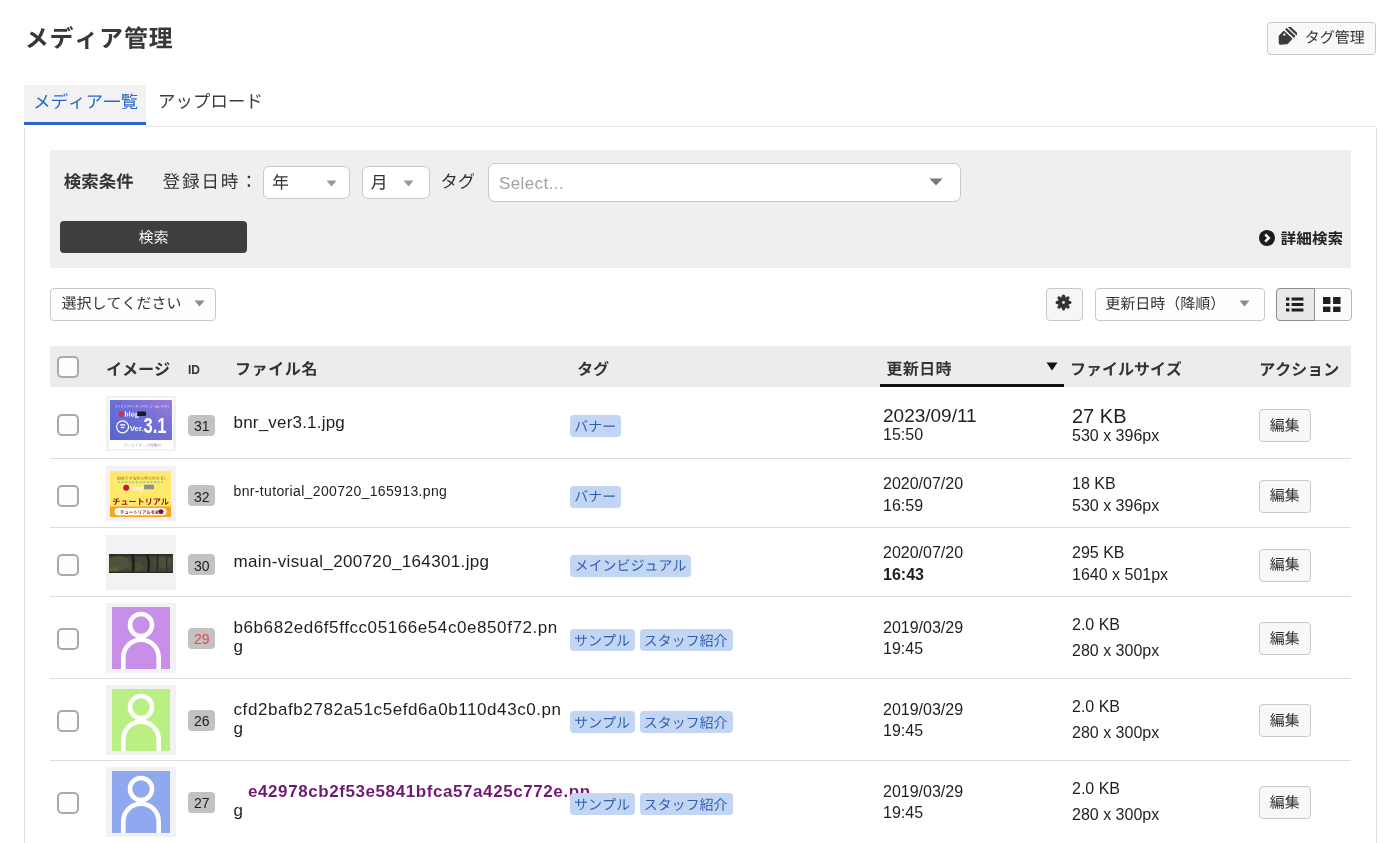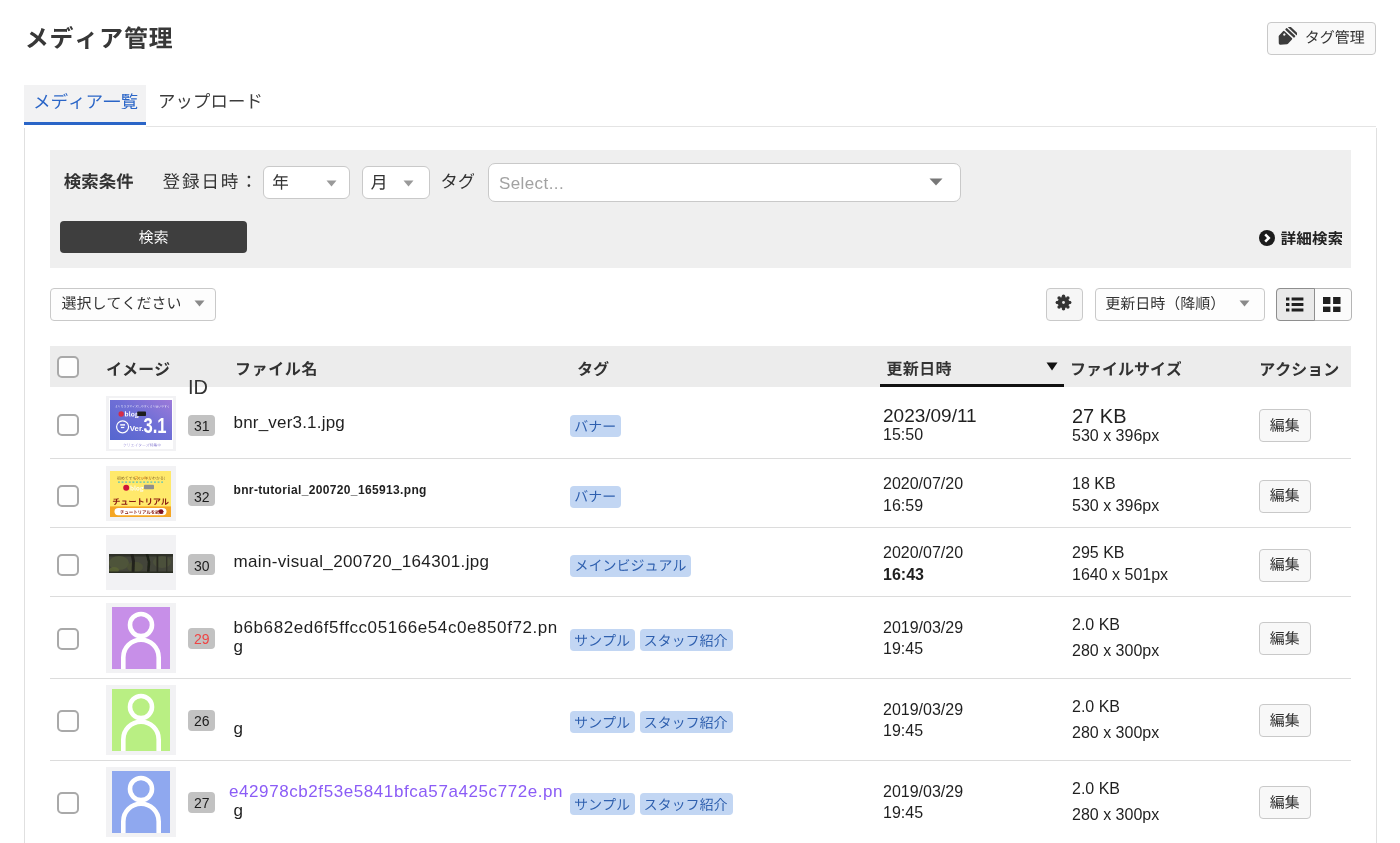--- a/index.html
+++ b/index.html
@@ -155,21 +155,21 @@
         <rect x="10.1" y="0" width="7.4" height="7"></rect>
 <rect x="0" y="9.6" width="7.4" height="7"></rect>
         <rect x="10.1" y="9.6" width="7.4" height="7"></rect>
       </g>
 </svg>
     <div style="position:absolute;left:50px;top:346px;width:1301px;height:41px;background:#ececec;"></div>
     <div style="position:absolute;left:57px;top:356px;width:18px;height:18px;background:#fefefe;border:2px solid #a9a9a9;border-radius:5px;"></div>
     <svg style="position:absolute;left:107.4px;top:361.9px;" width="62.5" height="14.0" viewBox="0.9 -13.1 62.5 14.0">
       <use href="#g14" fill="#333"></use>
     </svg>
-    <span style="position:absolute;left:188px;top:377px;font-size:20px;color:#333;font-weight:normal;white-space:pre;line-height:1">ID</span>
+    <span style="position:absolute;left:188px;top:364px;font-size:12px;color:#333;font-weight:bold;white-space:pre;line-height:1">ID</span>
     <svg style="position:absolute;left:237.0px;top:361.3px;" width="78.8" height="15.3" viewBox="2.0 -13.7 78.8 15.3">
       <use href="#g15" fill="#333"></use>
     </svg>
     <svg style="position:absolute;left:577.9px;top:361.1px;" width="30.8" height="15.4" viewBox="0.9 -13.9 30.8 15.4">
       <use href="#g16" fill="#333"></use>
     </svg>
     <svg style="position:absolute;left:886.6px;top:361.4px;" width="64.2" height="15.1" viewBox="0.6 -13.6 64.2 15.1">
       <use href="#g17" fill="#333"></use>
     </svg>
     <svg style="position:absolute;left:1046px;top:362px" width="12" height="9" viewBox="0 0 12 9">
@@ -253,21 +253,21 @@
 <rect x="0" y="35.4" width="61" height="10.6" fill="#f5a623"></rect>
 <rect x="4.5" y="37" width="52" height="7.2" rx="3.6" fill="#fff"></rect>
 <g transform="translate(10,42.8)">
           <use href="#g29" fill="#8c1d12"></use>
         </g>
 <circle cx="51" cy="40.6" r="2.3" fill="#7c1020"></circle>
 </svg>
     </div>
     <div style="position:absolute;left:188px;top:485.0px;width:26.5px;height:21px;background:#c2c2c2;border-radius:4px;"></div>
     <span style="position:absolute;left:194px;top:489.6px;font-size:14px;color:#1c1c1c;font-weight:normal;white-space:pre;line-height:1">32</span>
-    <span style="position:absolute;left:233.5px;top:484.2px;font-size:12px;letter-spacing:0.35px;color:#1f1f1f;font-weight:bold;white-space:pre;line-height:1">bnr-tutorial_200720_165913.png</span>
+    <span style="position:absolute;left:233.5px;top:484.2px;font-size:14px;letter-spacing:0.35px;color:#1f1f1f;font-weight:normal;white-space:pre;line-height:1">bnr-tutorial_200720_165913.png</span>
     <div style="position:absolute;left:570px;top:485.5px;width:51.0px;height:22px;background:#c2d6f3;border-radius:4px;"></div>
     <svg style="position:absolute;left:575.3px;top:490.3px;" width="39.8" height="12.1" viewBox="0.8 -11.5 39.8 12.1">
       <use href="#g23" fill="#2e5fae"></use>
     </svg>
     <span style="position:absolute;left:883px;top:476.0px;font-size:16px;color:#1f1f1f;font-weight:normal;white-space:pre;line-height:1">2020/07/20</span>
     <span style="position:absolute;left:883px;top:497.5px;font-size:16px;color:#1f1f1f;font-weight:normal;white-space:pre;line-height:1">16:59</span>
     <span style="position:absolute;left:1072px;top:476.0px;font-size:16px;color:#1f1f1f;font-weight:normal;white-space:pre;line-height:1">18 KB</span>
     <span style="position:absolute;left:1072px;top:498.0px;font-size:16px;color:#1f1f1f;font-weight:normal;white-space:pre;line-height:1">530 x 396px</span>
     <div style="position:absolute;left:1259px;top:479.5px;width:50px;height:31px;background:#f8f8f8;border:1px solid #c9c9c9;border-radius:4px;"></div>
     <svg style="position:absolute;left:1269.8px;top:488.3px;" width="29.3" height="13.9" viewBox="0.3 -12.7 29.3 13.9">
@@ -345,20 +345,21 @@
     <div style="position:absolute;left:57px;top:709.5px;width:18px;height:18px;background:#fefefe;border:2px solid #a9a9a9;border-radius:5px;"></div>
     <div style="position:absolute;left:106px;top:685.0px;width:70px;height:70px;background:#f2f2f4;">
       <svg style="position:absolute;left:6px;top:4px" width="58" height="62" viewBox="0 0 58 62">
 <rect width="58" height="62" fill="#b9ef83"></rect>
 <circle cx="29" cy="18" r="11" fill="none" stroke="#fff" stroke-width="4.6"></circle>
 <path d="M11.3 62 V50.5 A17.7 17.7 0 0 1 46.7 50.5 V62" fill="none" stroke="#fff" stroke-width="4.6"></path>
 </svg>
     </div>
     <div style="position:absolute;left:188px;top:709.5px;width:26.5px;height:21px;background:#c2c2c2;border-radius:4px;"></div>
     <span style="position:absolute;left:194px;top:714.1px;font-size:14px;color:#1c1c1c;font-weight:normal;white-space:pre;line-height:1">26</span>
+    <span style="position:absolute;left:233.5px;top:700.7px;font-size:17px;letter-spacing:0.58px;color:#1f1f1f;font-weight:normal;white-space:pre;line-height:1">cfd2bafb2782a51c5efd6a0b110d43c0.pn</span>
     <span style="position:absolute;left:233.5px;top:719.7px;font-size:17px;letter-spacing:0.58px;color:#1f1f1f;font-weight:normal;white-space:pre;line-height:1">g</span>
     <div style="position:absolute;left:570px;top:711.0px;width:65.0px;height:22px;background:#c2d6f3;border-radius:4px;"></div>
     <svg style="position:absolute;left:575.4px;top:715.6px;" width="54.5" height="12.4" viewBox="0.9 -11.7 54.5 12.4">
       <use href="#g31" fill="#2e5fae"></use>
     </svg>
     <div style="position:absolute;left:639.5px;top:711.0px;width:93.0px;height:22px;background:#c2d6f3;border-radius:4px;"></div>
     <svg style="position:absolute;left:645.4px;top:715.5px;" width="82.2" height="13.0" viewBox="1.4 -11.8 82.2 13.0">
       <use href="#g32" fill="#2e5fae"></use>
     </svg>
     <span style="position:absolute;left:883px;top:701.5px;font-size:16px;color:#1f1f1f;font-weight:normal;white-space:pre;line-height:1">2019/03/29</span>
@@ -373,21 +374,21 @@
     <div style="position:absolute;left:57px;top:791.5px;width:18px;height:18px;background:#fefefe;border:2px solid #a9a9a9;border-radius:5px;"></div>
     <div style="position:absolute;left:106px;top:767.0px;width:70px;height:70px;background:#f2f2f4;">
       <svg style="position:absolute;left:6px;top:4px" width="58" height="62" viewBox="0 0 58 62">
 <rect width="58" height="62" fill="#8fa8ef"></rect>
 <circle cx="29" cy="18" r="11" fill="none" stroke="#fff" stroke-width="4.6"></circle>
 <path d="M11.3 62 V50.5 A17.7 17.7 0 0 1 46.7 50.5 V62" fill="none" stroke="#fff" stroke-width="4.6"></path>
 </svg>
     </div>
     <div style="position:absolute;left:188px;top:791.5px;width:26.5px;height:21px;background:#c2c2c2;border-radius:4px;"></div>
     <span style="position:absolute;left:194px;top:796.1px;font-size:14px;color:#1c1c1c;font-weight:normal;white-space:pre;line-height:1">27</span>
-    <span style="position:absolute;left:229px;top:782.7px;font-size:17px;letter-spacing:0.58px;color:#8b5cf6;font-weight:normal;white-space:pre;line-height:1">e42978cb2f53e5841bfca57a425c772e.pn</span>
+    <span style="position:absolute;left:248px;top:782.7px;font-size:17px;letter-spacing:0.58px;color:#701a75;font-weight:bold;white-space:pre;line-height:1">e42978cb2f53e5841bfca57a425c772e.pn</span>
     <span style="position:absolute;left:233.5px;top:801.7px;font-size:17px;letter-spacing:0.58px;color:#1f1f1f;font-weight:normal;white-space:pre;line-height:1">g</span>
     <div style="position:absolute;left:570px;top:793.0px;width:65.0px;height:22px;background:#c2d6f3;border-radius:4px;"></div>
     <svg style="position:absolute;left:575.4px;top:797.6px;" width="54.5" height="12.4" viewBox="0.9 -11.7 54.5 12.4">
       <use href="#g31" fill="#2e5fae"></use>
     </svg>
     <div style="position:absolute;left:639.5px;top:793.0px;width:93.0px;height:22px;background:#c2d6f3;border-radius:4px;"></div>
     <svg style="position:absolute;left:645.4px;top:797.5px;" width="82.2" height="13.0" viewBox="1.4 -11.8 82.2 13.0">
       <use href="#g32" fill="#2e5fae"></use>
     </svg>
     <span style="position:absolute;left:883px;top:783.5px;font-size:16px;color:#1f1f1f;font-weight:normal;white-space:pre;line-height:1">2019/03/29</span>

